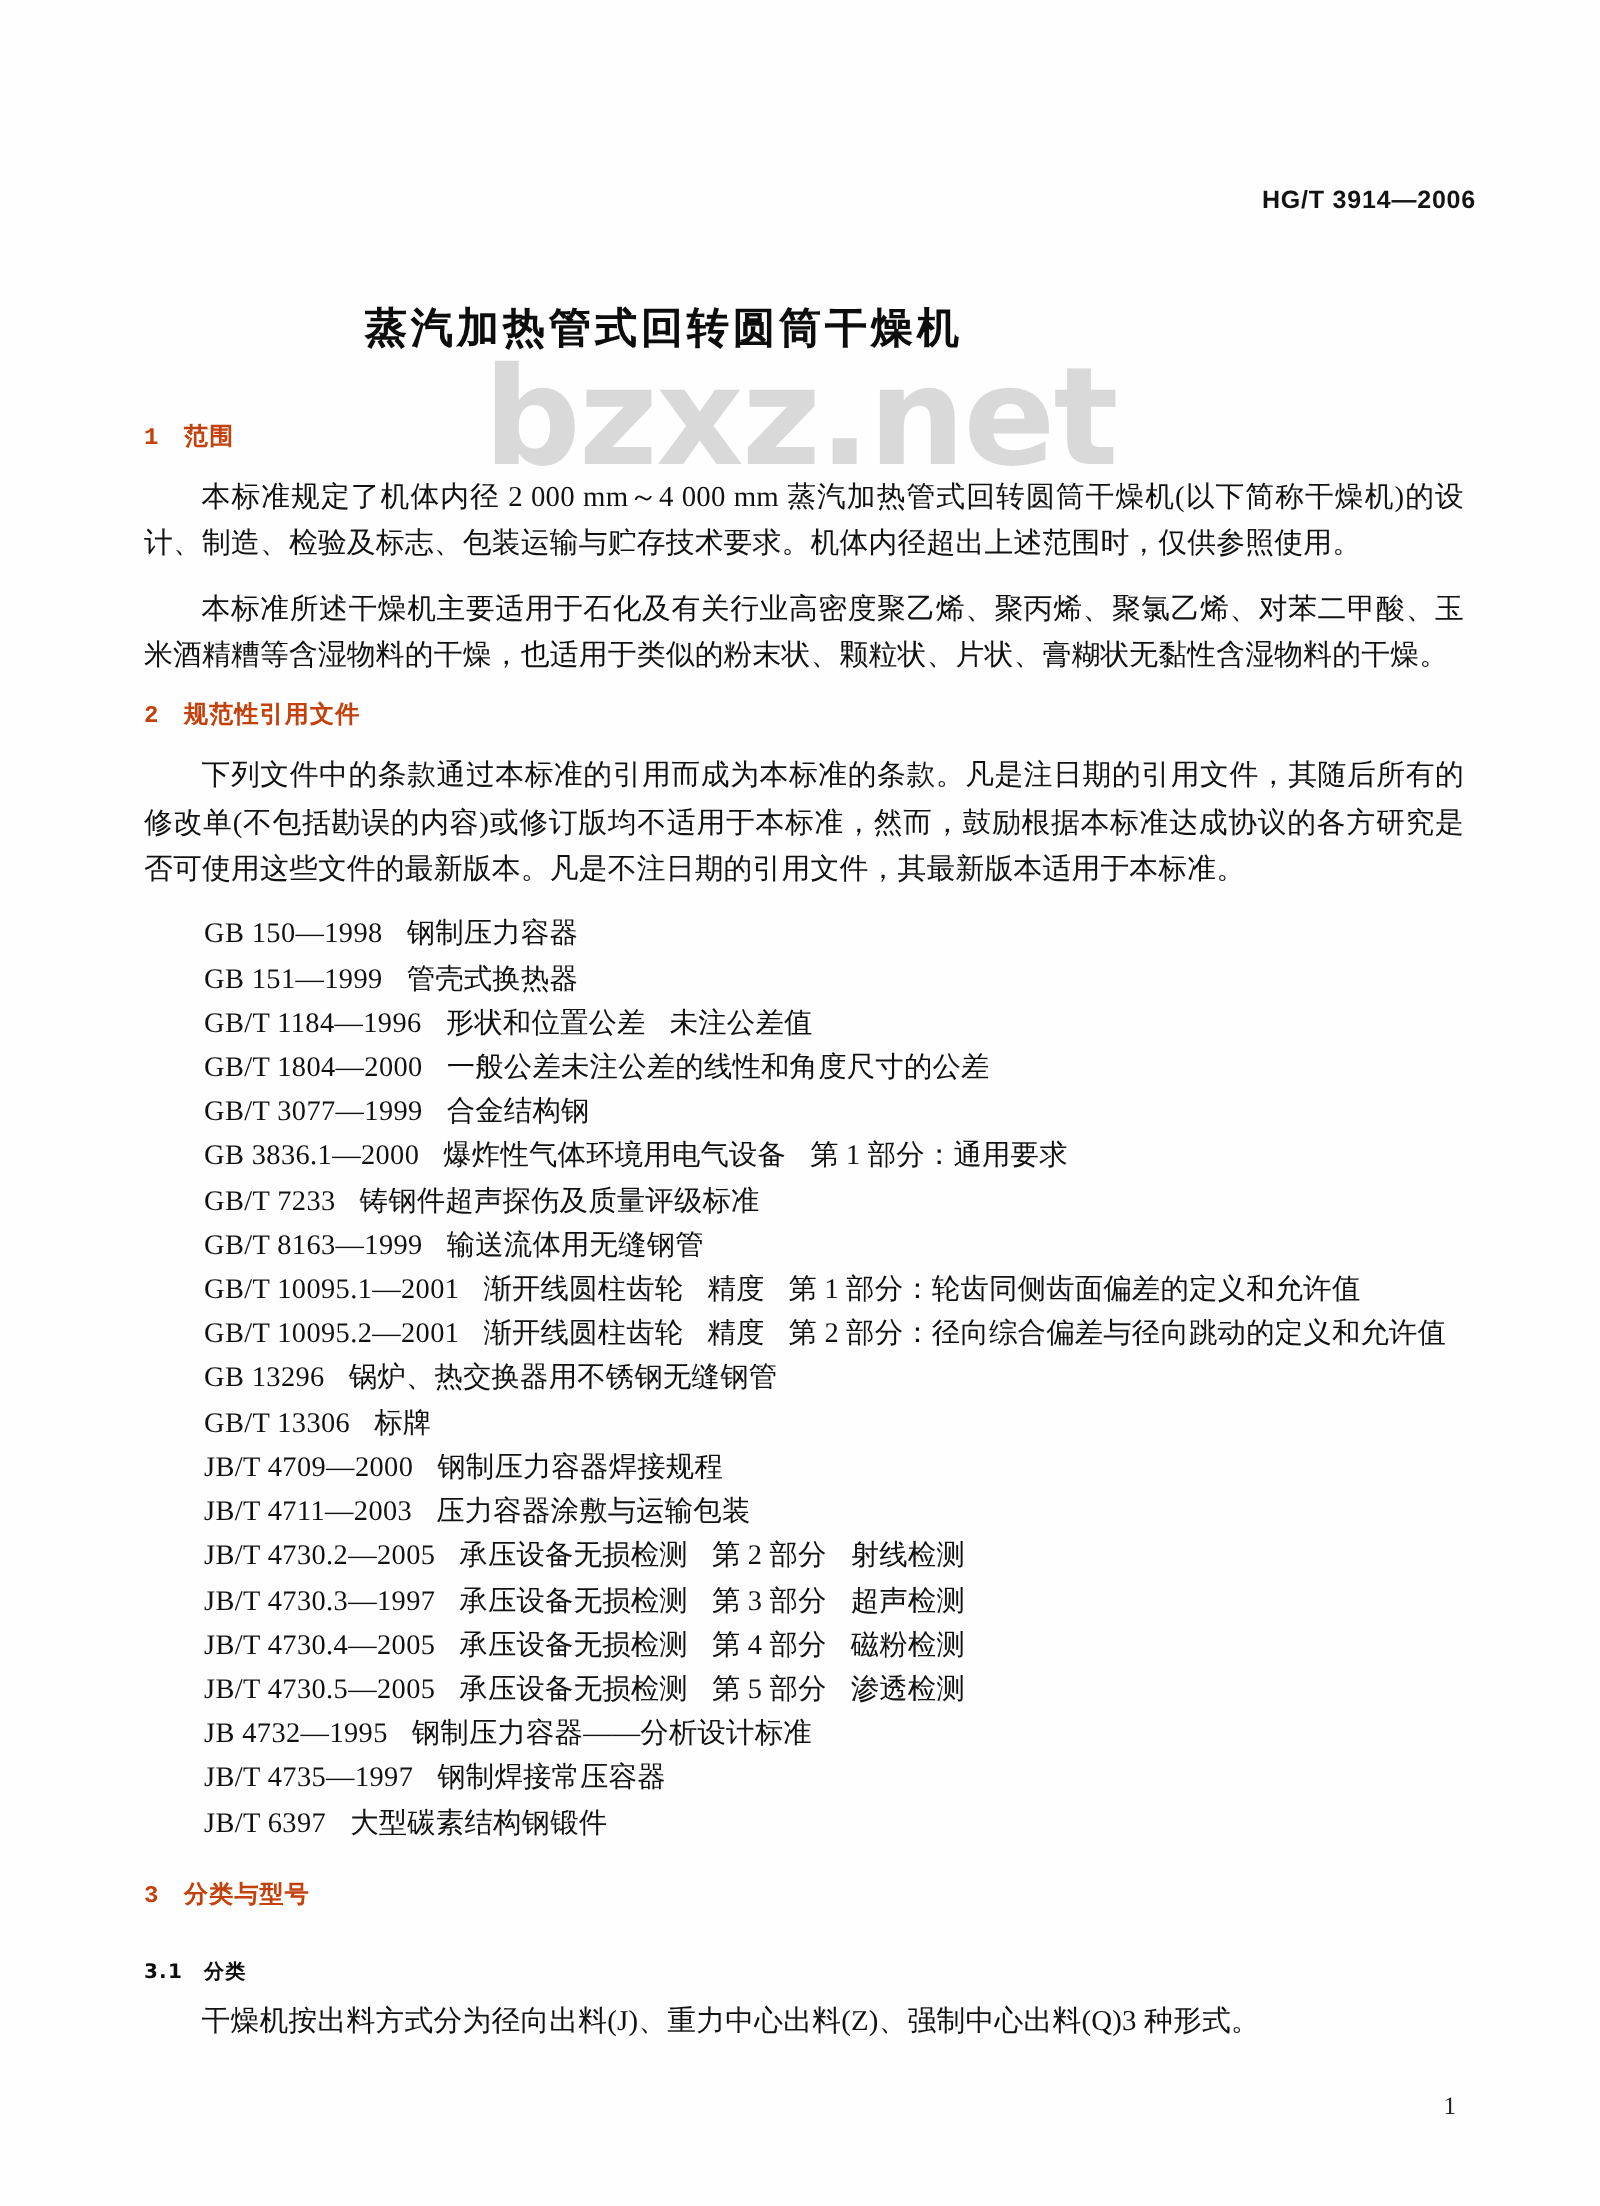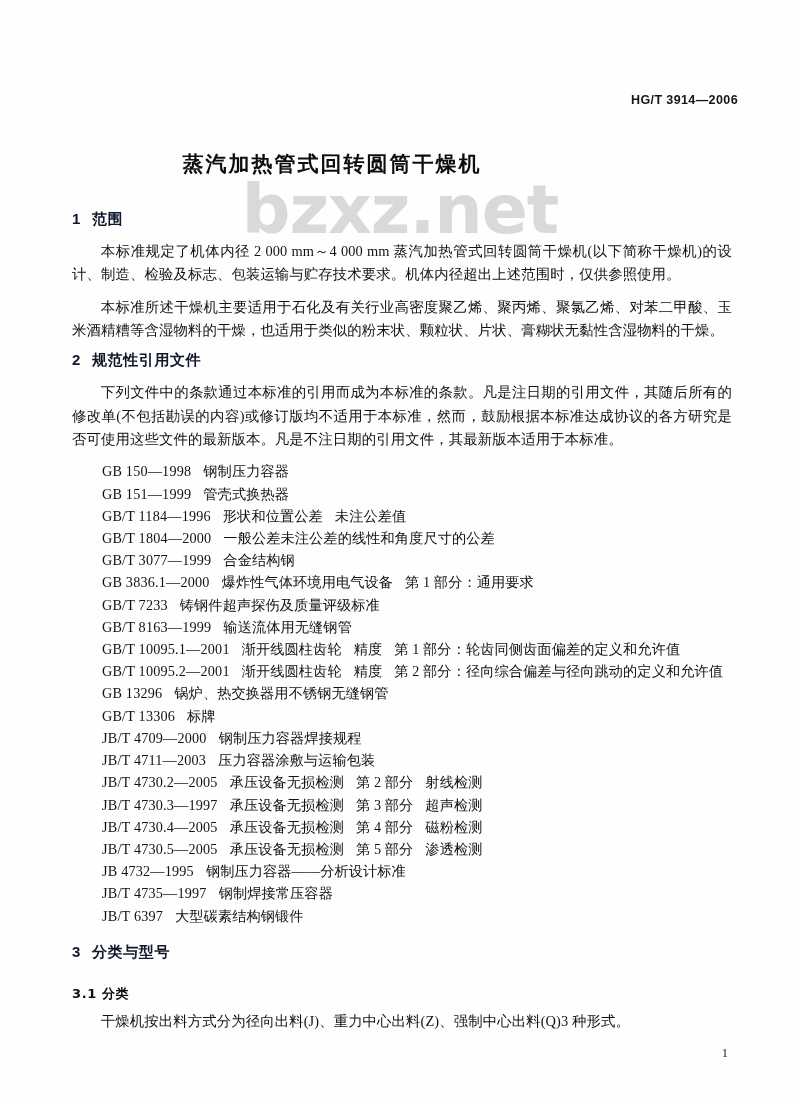--- a/index.html
+++ b/index.html
@@ -67,34 +67,34 @@
   
   .body-col {
     position: absolute;
     top: 210px;
     left: 72px;
     width: 660px;
     z-index: 3;
   }
 
   h2.section {
-    font-family: Liberation Sans, sans-serif;
-    font-size: 15px;
+    font-family: Liberation Mono, monospace;
+    font-size: 12px;
     font-weight: bold;
     margin: 0 0 11px 0;
     letter-spacing: 0.6px;
-    color: #0f172a;
+    color: #c2410c;
   }
   h2.section .num {
     display: inline-block;
     min-width: 20px;
   }
   h3.subsection {
     font-family: "DejaVu Sans", sans-serif;
-    font-size: 13px;
+    font-size: 10px;
     font-weight: bold;
     margin: 0 0 7px 0;
     letter-spacing: 0.6px;
     color: #0d0d0d;
   }
   h3.subsection .num {
     display: inline-block;
     min-width: 30px;
   }
 

